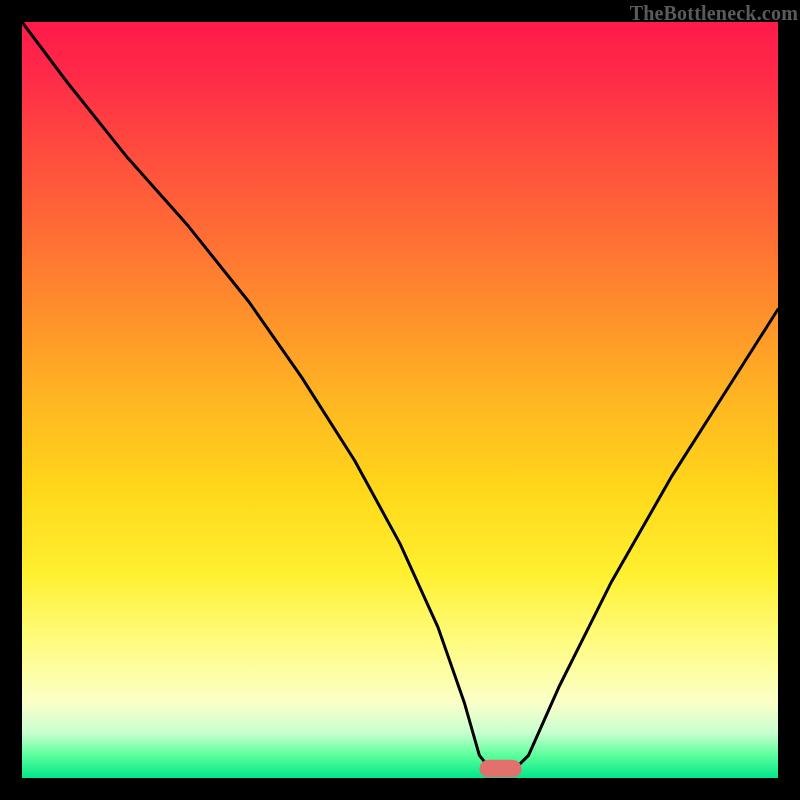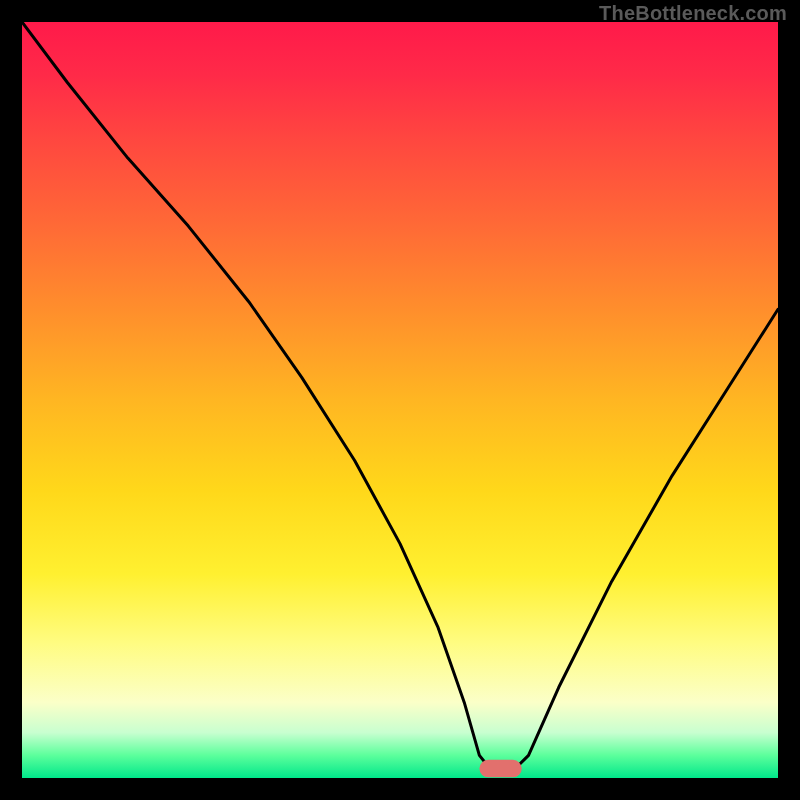--- a/index.html
+++ b/index.html
@@ -55,22 +55,22 @@
     stroke-width: 3;
     stroke-linejoin: round;
     stroke-linecap: round;
   }
   .marker {
     fill: #e2706d;
   }
   .watermark {
     position: absolute;
     top: 2px;
-    right: 13px;
-    font-family: Liberation Sans, sans-serif;
+    right: 2px;
+    font-family: Liberation Serif, serif;
     font-size: 20px;
     font-weight: 600;
     color: #5a5a5a;
     letter-spacing: 0.2px;
     user-select: none;
   }
 </style>
 </head>
 <body>
 

